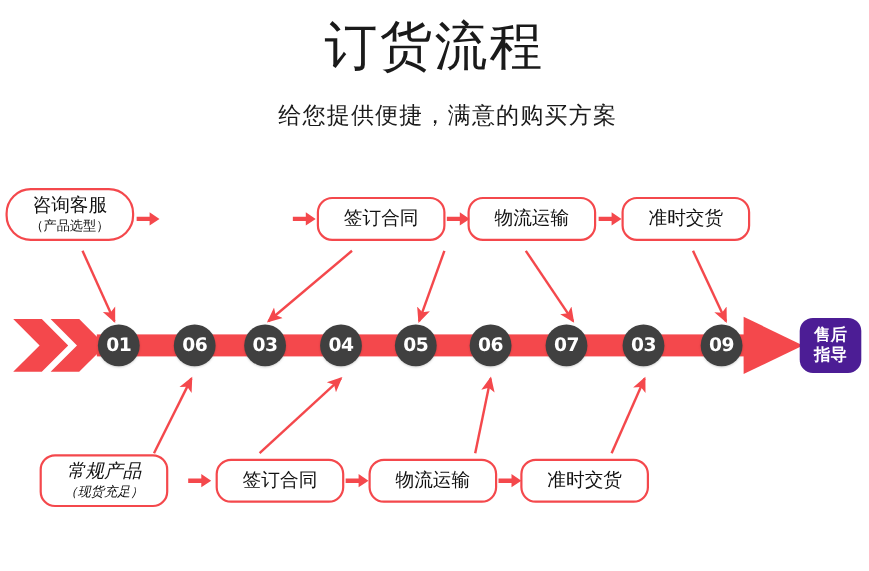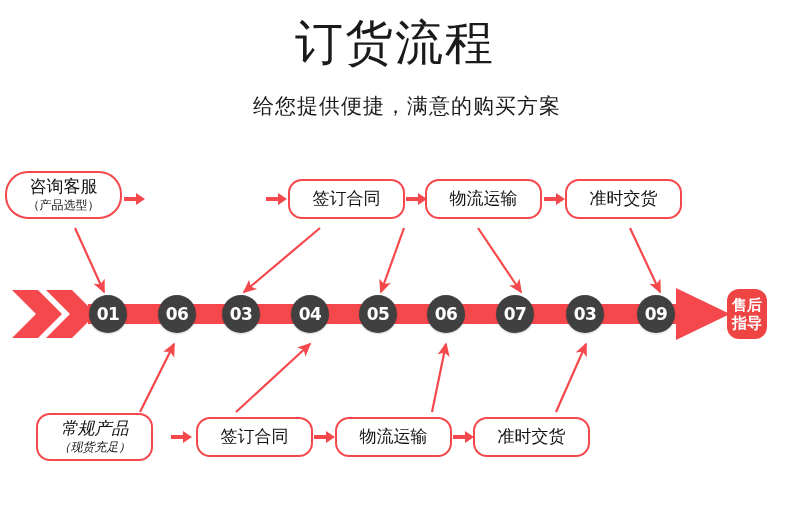--- a/index.html
+++ b/index.html
@@ -67,23 +67,23 @@
     display:flex;align-items:center;justify-content:center;
     font-family:"DejaVu Sans",sans-serif;
     letter-spacing:-0.5px;
     box-shadow:0 1px 2px rgba(0,0,0,.18);
     z-index:4;
   }
 
   
   .badge{
     position:absolute;
-    width:40px;height:50px;
+    width:56px;height:50px;
     border-radius:12px;
-    background:#ef4444;
+    background:#4c1d95;
     color:#ffffff;
     display:flex;flex-direction:column;
     align-items:center;justify-content:center;
     font-size:15px;line-height:18px;
     font-weight:bold;
     z-index:5;
   }
 
   svg.layer{position:absolute;left:0;top:0;width:790px;height:519px;pointer-events:none;}
   svg.layer.under{z-index:1;}

